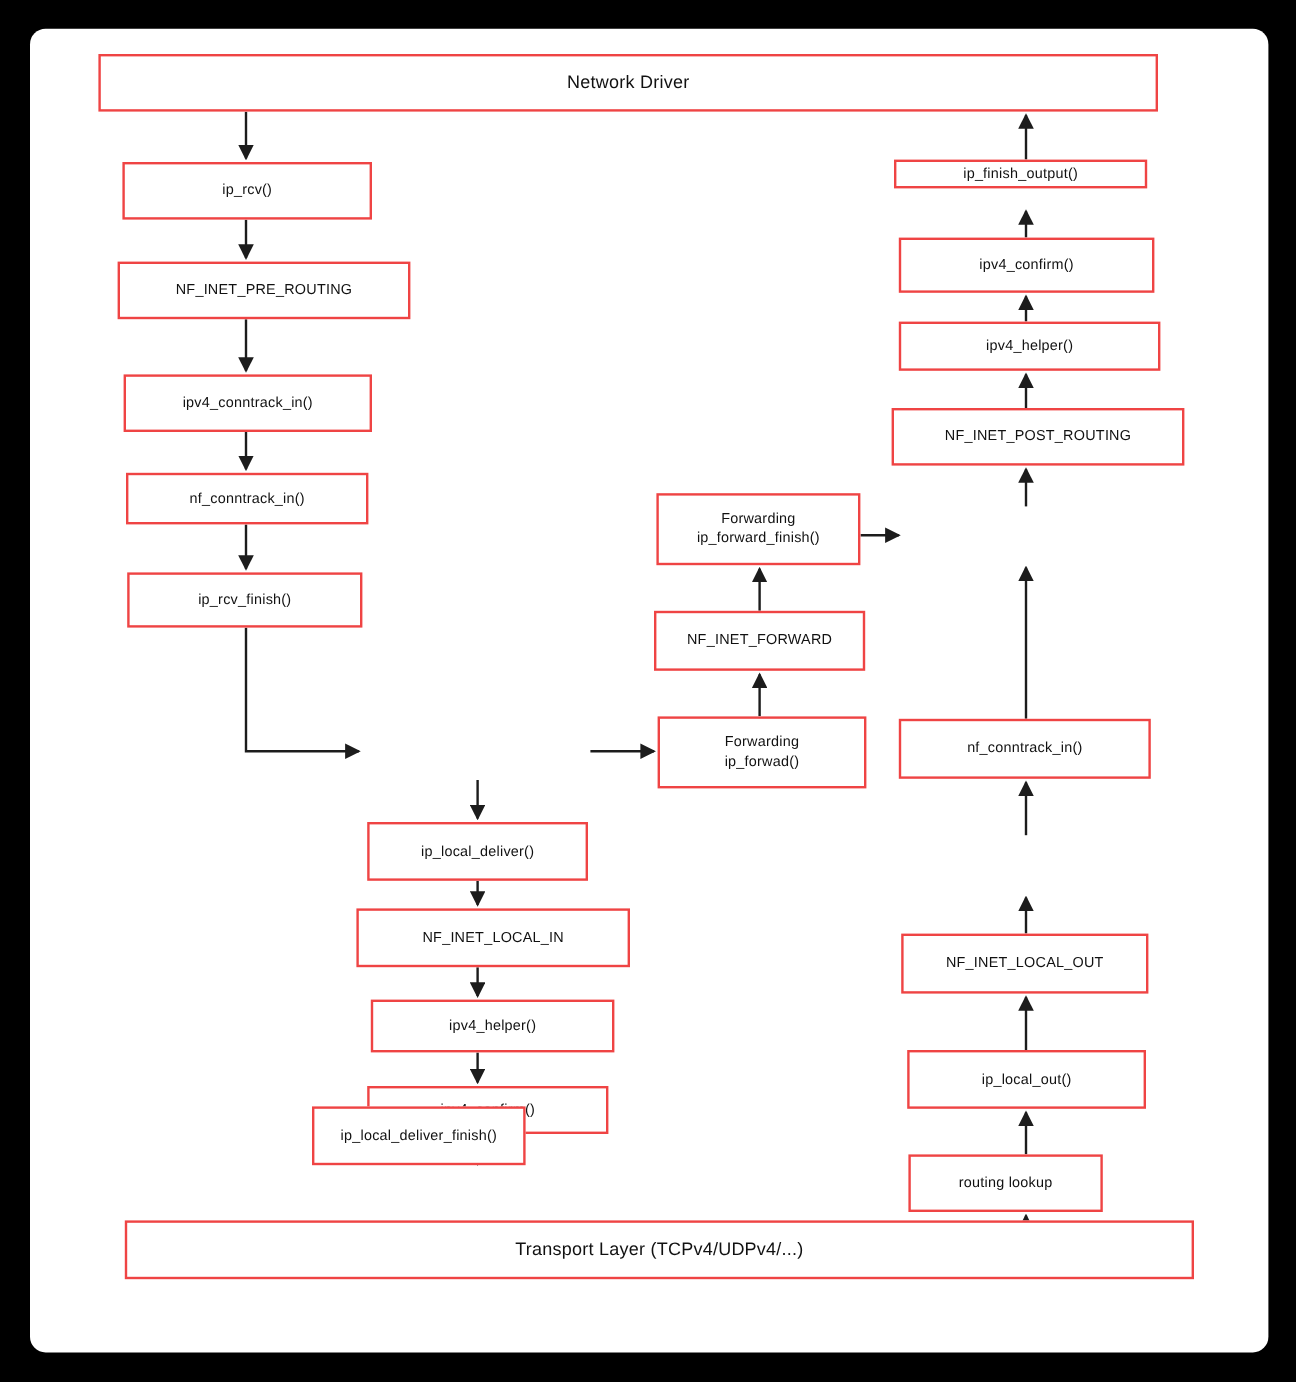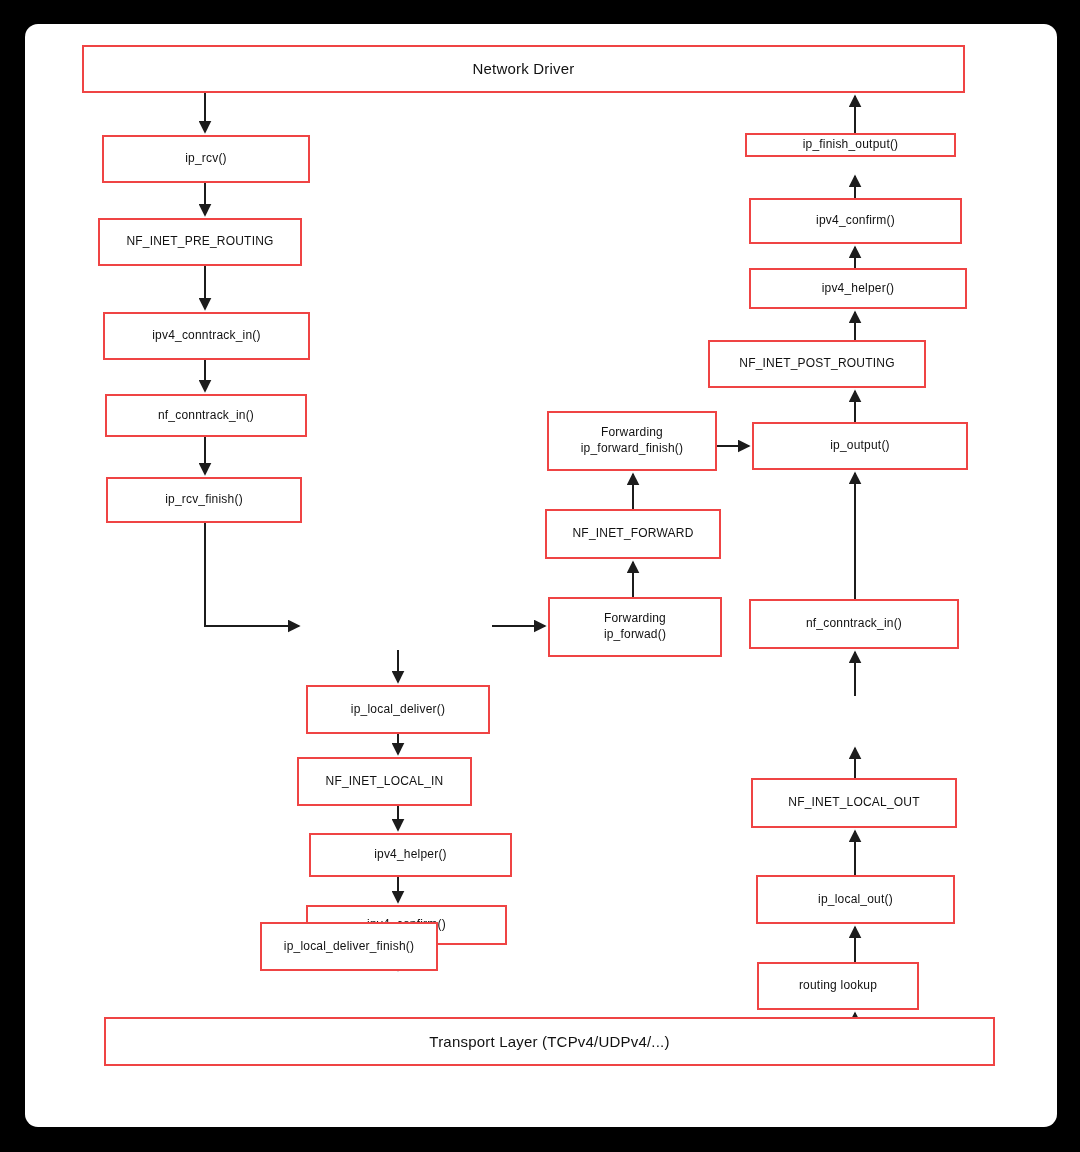--- a/index.html
+++ b/index.html
@@ -89,21 +89,21 @@
     </g>
   </svg>
 
   <div class="node wide" style="left:82px;top:45px;width:883px;height:48px">
     <span class="lbl">Network Driver</span>
   </div>
 
   <div class="node" style="left:102px;top:135px;width:208px;height:48px">
     <span class="lbl">ip_rcv()</span>
   </div>
-  <div class="node" style="left:98px;top:218px;width:204px;height:48px">
+  <div class="node" style="left:98px;top:218px;width:244px;height:48px">
     <span class="lbl">NF_INET_PRE_ROUTING</span>
   </div>
   <div class="node" style="left:103px;top:312px;width:207px;height:48px">
     <span class="lbl">ipv4_conntrack_in()</span>
   </div>
   <div class="node" style="left:105px;top:394px;width:202px;height:43px">
     <span class="lbl">nf_conntrack_in()</span>
   </div>
   <div class="node" style="left:106px;top:477px;width:196px;height:46px">
     <span class="lbl">ip_rcv_finish()</span>
@@ -113,28 +113,25 @@
     <span class="lbl">Forwarding
 ip_forwad()</span>
   </div>
   <div class="node" style="left:545px;top:509px;width:176px;height:50px">
     <span class="lbl">NF_INET_FORWARD</span>
   </div>
   <div class="node" style="left:547px;top:411px;width:170px;height:60px">
     <span class="lbl">Forwarding
 ip_forward_finish()</span>
   </div>
-  <div class="node" style="left:752px;top:422px;width:216px;height:48px">
-    <span class="lbl">ip_output()</span>
-  </div>
 
   <div class="node" style="left:306px;top:685px;width:184px;height:49px">
     <span class="lbl">ip_local_deliver()</span>
   </div>
-  <div class="node" style="left:297px;top:757px;width:175px;height:49px">
+  <div class="node" style="left:297px;top:757px;width:228px;height:49px">
     <span class="lbl">NF_INET_LOCAL_IN</span>
   </div>
   <div class="node" style="left:309px;top:833px;width:203px;height:44px">
     <span class="lbl">ipv4_helper()</span>
   </div>
   <div class="node" style="left:306px;top:905px;width:201px;height:40px">
     <span class="lbl">ipv4_confirm()</span>
   </div>
   <div class="node" style="left:260px;top:922px;width:178px;height:49px">
     <span class="lbl">ip_local_deliver_finish()</span>
@@ -149,21 +146,21 @@
   </div>
   <div class="node" style="left:756px;top:875px;width:199px;height:49px">
     <span class="lbl">ip_local_out()</span>
   </div>
   <div class="node" style="left:751px;top:778px;width:206px;height:50px">
     <span class="lbl">NF_INET_LOCAL_OUT</span>
   </div>
   <div class="node" style="left:749px;top:599px;width:210px;height:50px">
     <span class="lbl">nf_conntrack_in()</span>
   </div>
-  <div class="node" style="left:708px;top:340px;width:218px;height:48px">
+  <div class="node" style="left:743px;top:340px;width:244px;height:48px">
     <span class="lbl">NF_INET_POST_ROUTING</span>
   </div>
   <div class="node" style="left:749px;top:268px;width:218px;height:41px">
     <span class="lbl">ipv4_helper()</span>
   </div>
   <div class="node" style="left:749px;top:198px;width:213px;height:46px">
     <span class="lbl">ipv4_confirm()</span>
   </div>
   <div class="node" style="left:745px;top:133px;width:211px;height:24px">
     <span class="lbl">ip_finish_output()</span>

